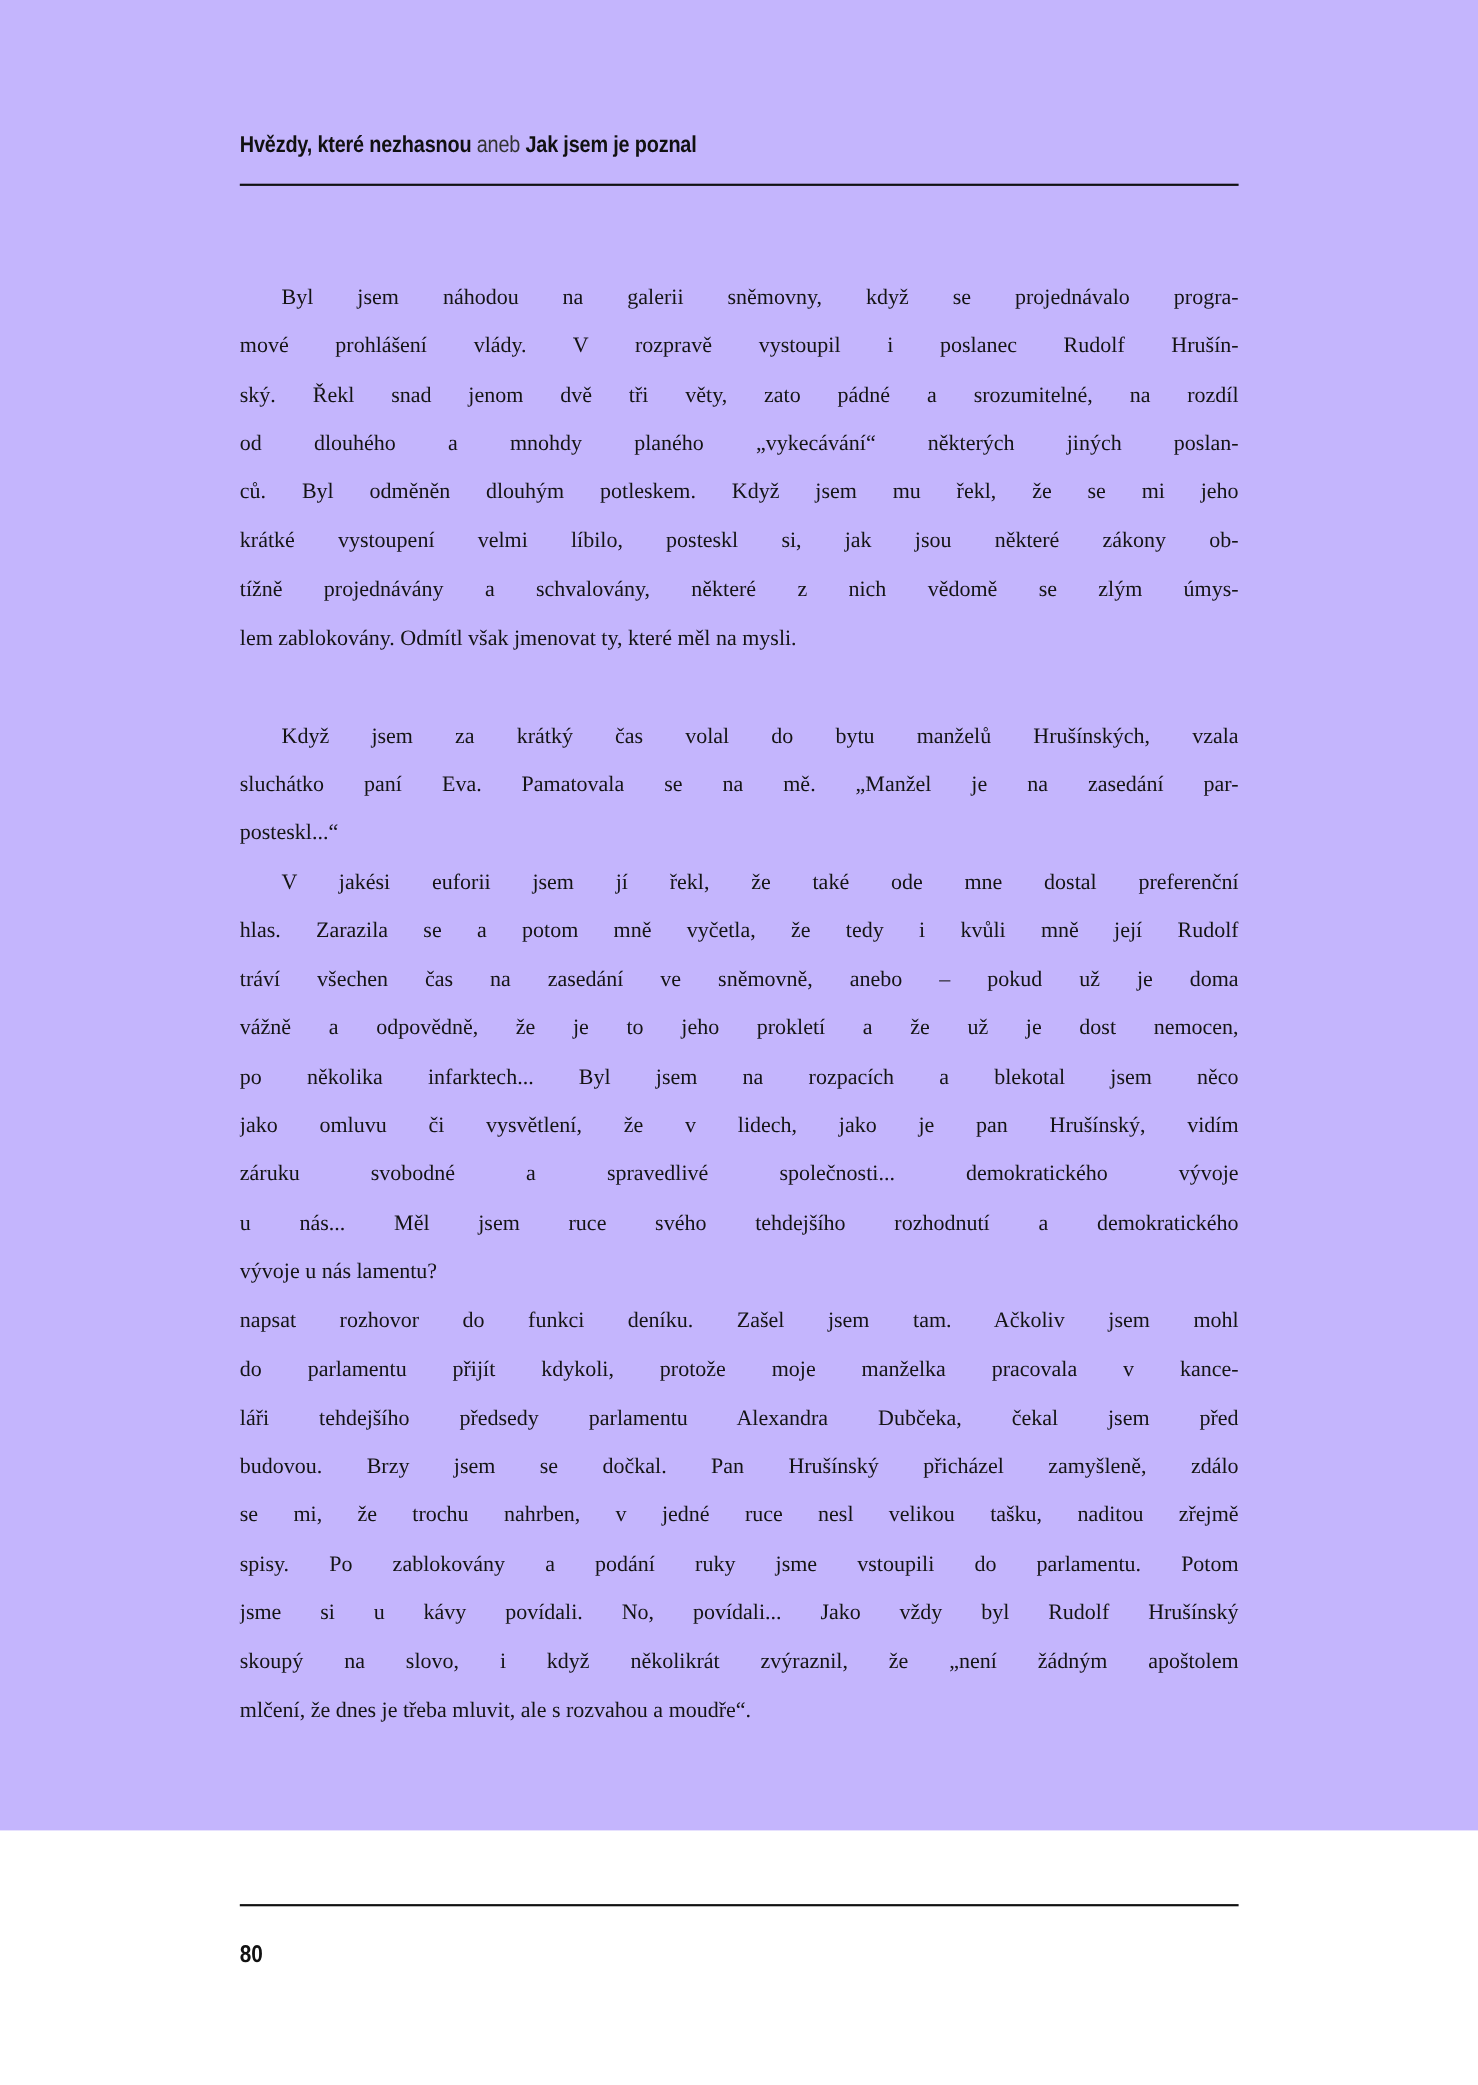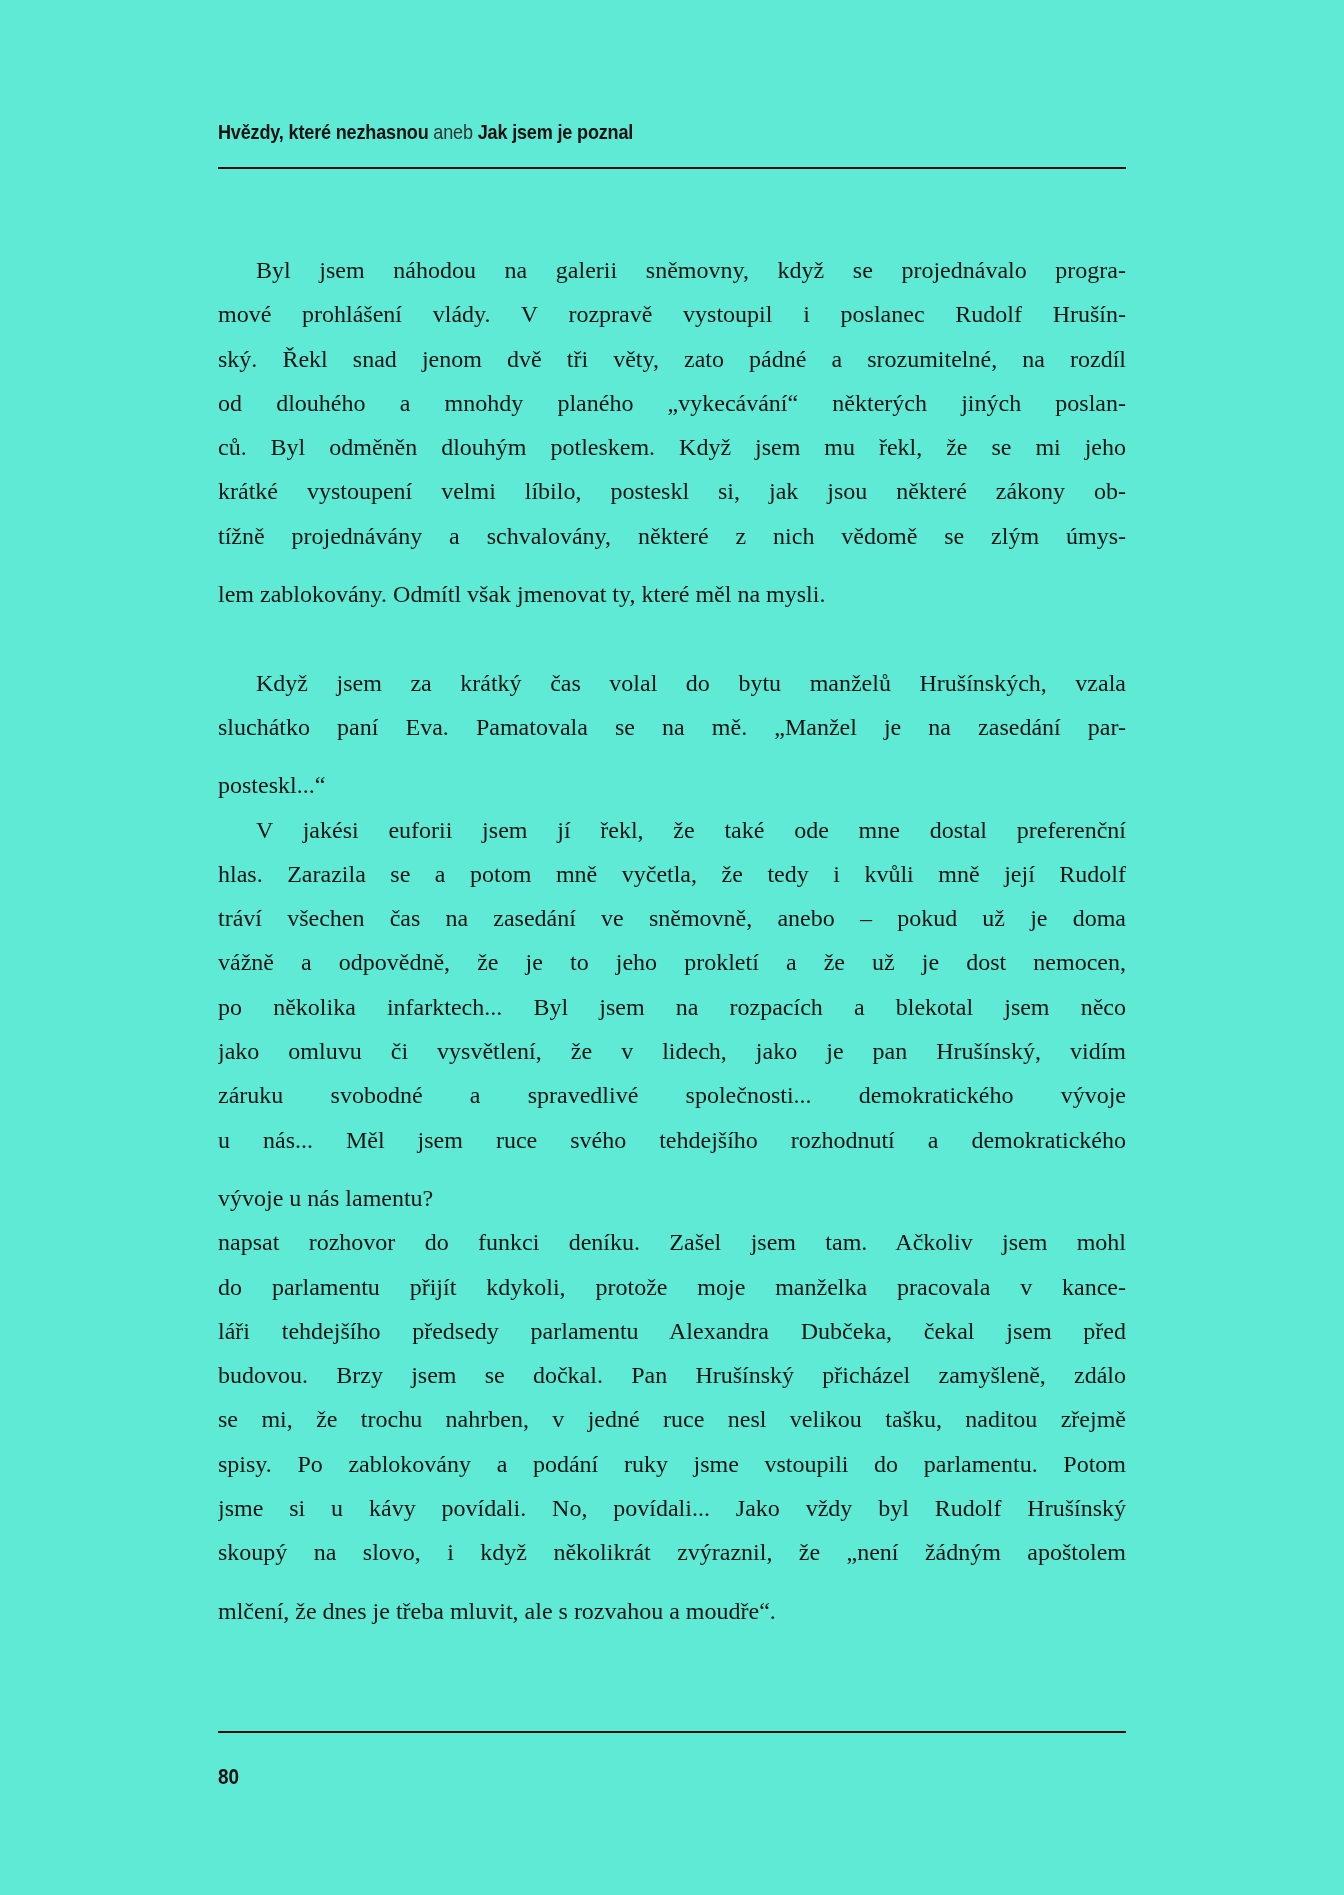--- a/index.html
+++ b/index.html
@@ -1,35 +1,35 @@
 <!DOCTYPE html>
 <html><head>
 <meta charset="utf-8">
 <style>
   html, body { margin: 0; padding: 0; background: #ffffff; }
   body { width: 1344px; height: 1895px; position: relative; overflow: hidden; }
-  .page { position: absolute; left: 0; top: 0; width: 1344px; height: 1895px; background: #5eead4; }
+  .page { position: absolute; left: 0; top: 0; width: 1344px; height: 1664px; background: #c4b5fd; }
   .running-head {
     position: absolute; left: 218px; top: 120px; width: 908px;
     font-family: "Liberation Sans", "DejaVu Sans", sans-serif;
     font-size: 21px; color: #111; letter-spacing: -0.2px;
     transform: scaleX(0.86); transform-origin: left center; white-space: nowrap;
   }
   .running-head .b { font-weight: bold; }
   .running-head .l { font-weight: normal; color: #333; }
   .rule { position: absolute; left: 218px; width: 908px; height: 2px; background: #111; }
   .rule.top { top: 167px; }
   .rule.bottom { top: 1731px; }
   .body-text {
     position: absolute; left: 218px; top: 248px; width: 908px;
     font-family: "Liberation Serif", "DejaVu Serif", serif;
-    font-size: 24px; line-height: 44.3px; color: #141414;
+    font-size: 20px; line-height: 44.3px; color: #141414;
   }
   .ln { display: block; height: 44.3px; white-space: nowrap; text-align: justify; text-align-last: justify; overflow: hidden; }
-  .ln.last { text-align-last: left; margin-top: 14px; }
+  .ln.last { text-align-last: left; }
   .ln.indent { padding-left: 38px; }
   .ln.blank { }
   .folio {
     position: absolute; left: 218px; top: 1764px;
     font-family: "Liberation Sans", "DejaVu Sans", sans-serif;
     font-size: 22px; font-weight: bold; color: #111;
     transform: scaleX(0.86); transform-origin: left center;
   }
 </style>
 </head>

